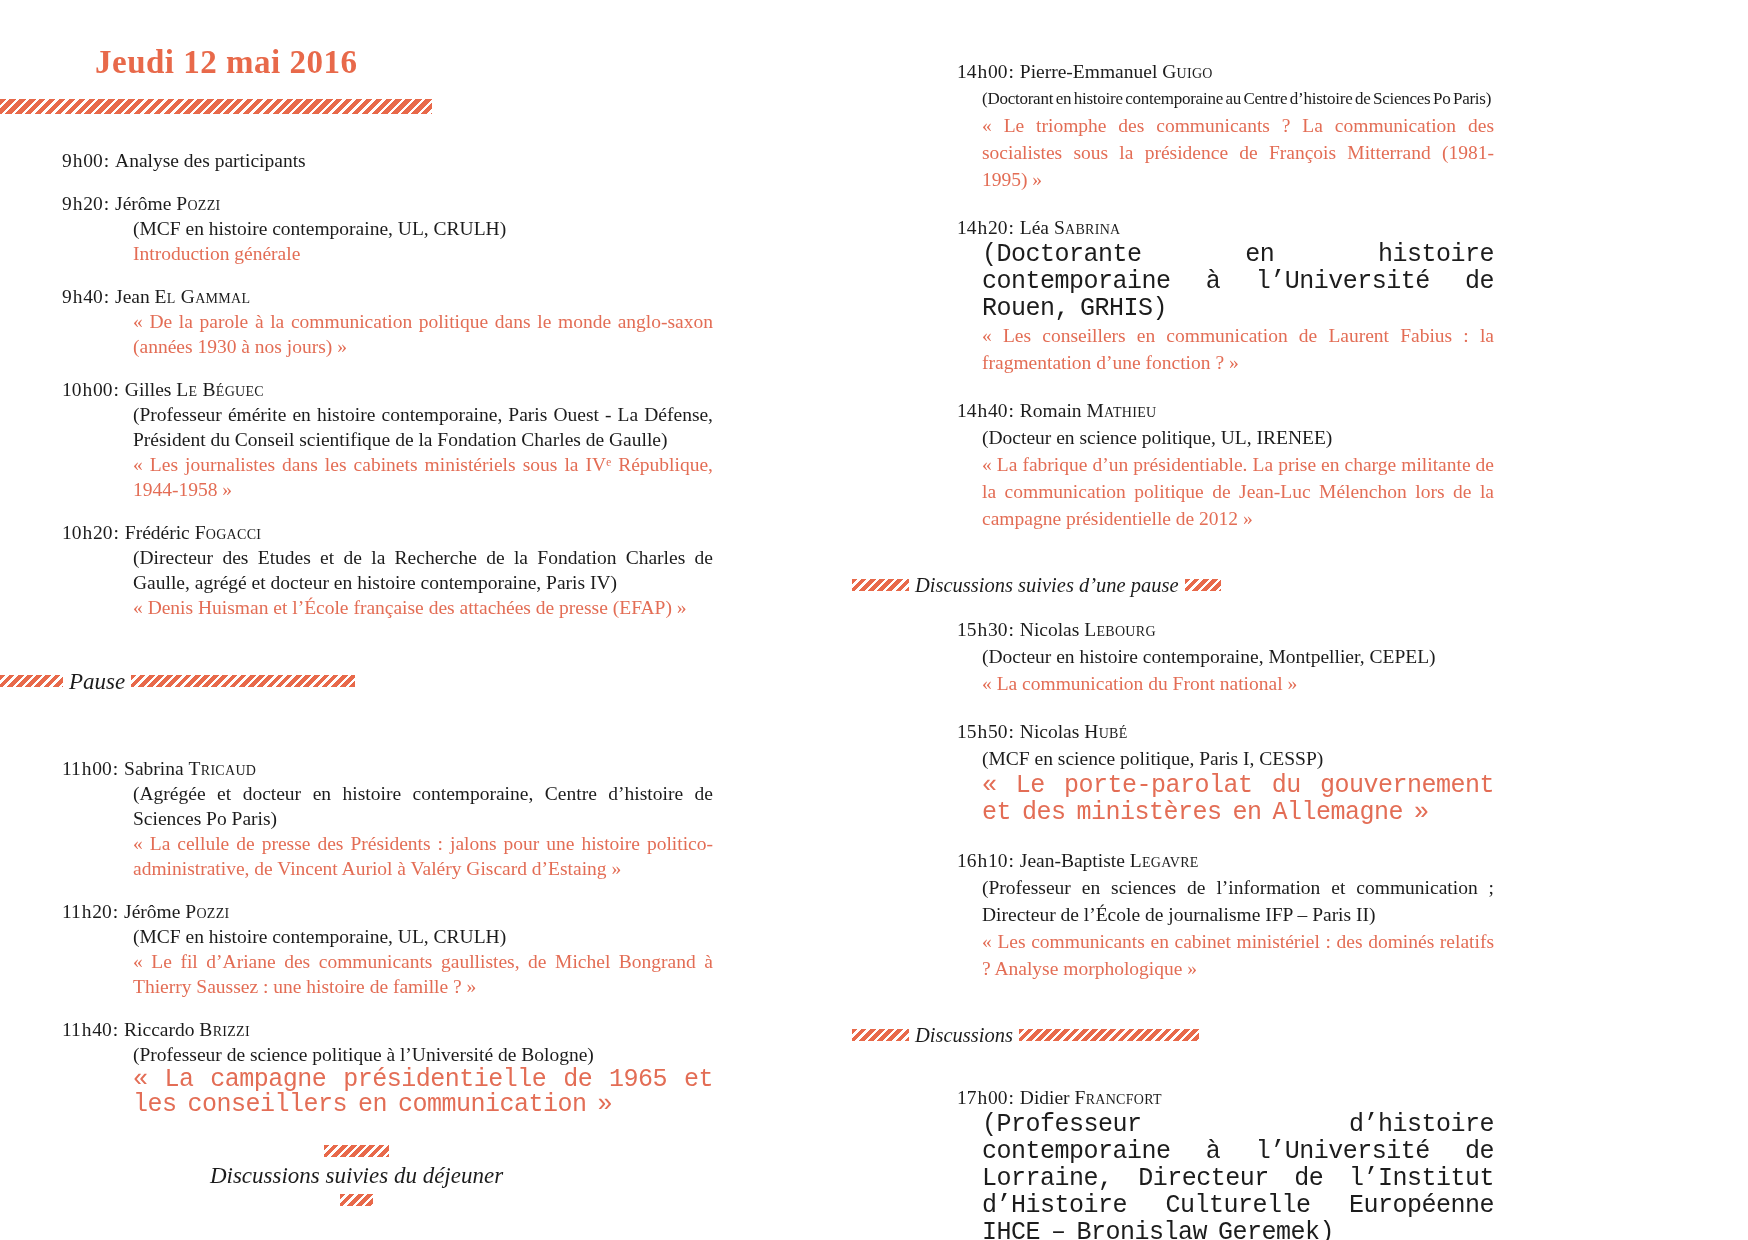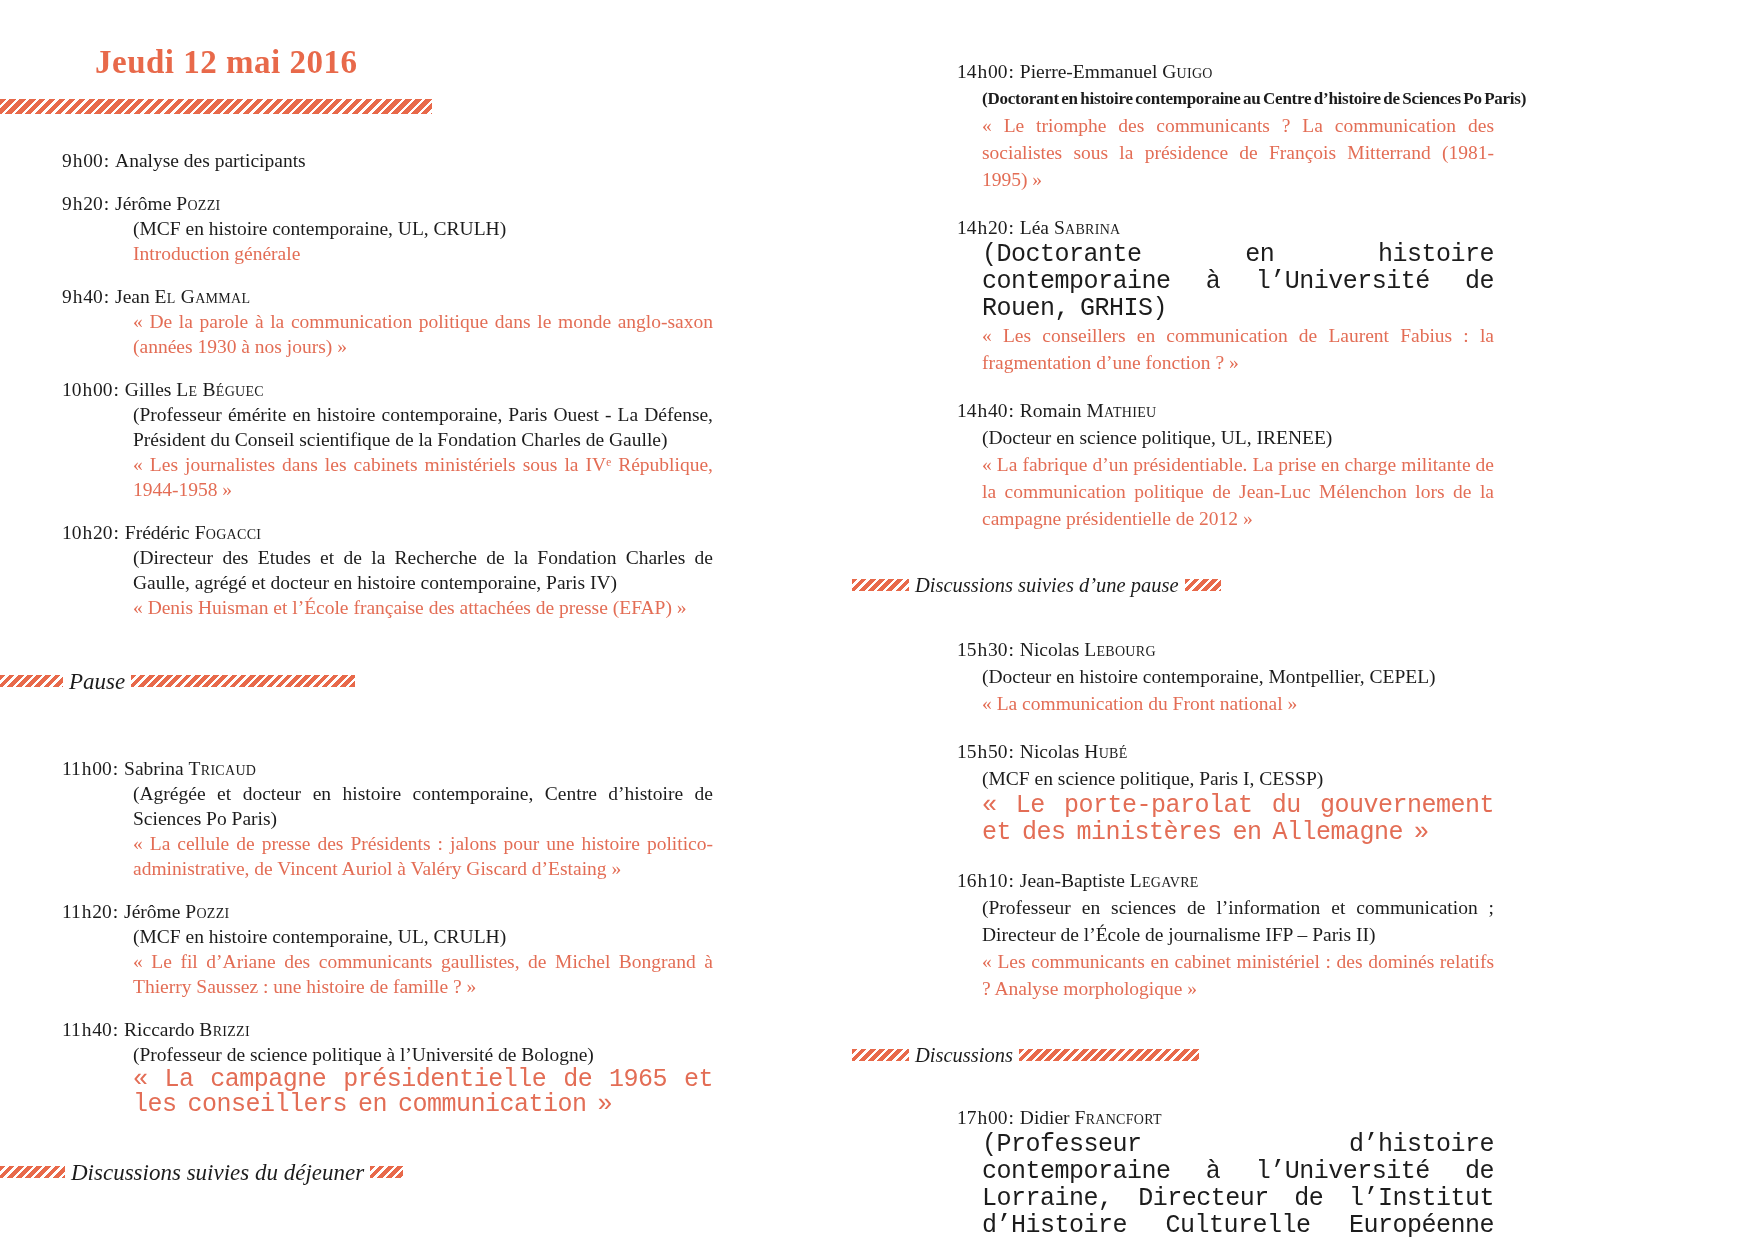--- a/index.html
+++ b/index.html
@@ -36,34 +36,34 @@
   #col-left  .session{padding-left:71px;}
   #col-left  .first{text-indent:-71px;}
   #col-right .session{padding-left:25px;margin-bottom:21px;}
   #col-right .first{text-indent:-25px;}
 
   .time{font-weight:400;word-spacing:-4px;margin-right:6px;white-space:nowrap;}
   .sc{font-variant:small-caps;letter-spacing:0.3px;}
   .para{text-align:justify;}
   .talk{color:var(--talk);}
   .fit-tight{font-size:25px;letter-spacing:-0.5px;word-spacing:-3.5px;font-family:Liberation Mono, monospace;}
-  .fit-squeeze{font-size:17px;letter-spacing:-0.25px;word-spacing:-1.5px;white-space:nowrap;font-weight:bold;}
+  .fit-squeeze{font-size:17px;letter-spacing:-0.25px;word-spacing:-1.5px;white-space:nowrap;}
 
   .divider{display:flex;align-items:center;gap:6px;height:22px;}
   .divlabel{font-style:italic;font-size:23px;white-space:nowrap;}
   #col-right .divlabel{font-size:20.5px;}
   .hatch{
     height:12px;flex:0 0 auto;
     background:repeating-linear-gradient(135deg,var(--accent) 0 4px,#ffffff 4px 6.5px);
   }
   .d-pause{margin-left:-62px;margin-top:50px;margin-bottom:64px;}
   .d-pause .lead{width:63px}   .d-pause .trail{width:224px}
-  .d-dejeuner{margin-left:-62px;margin-top:44px;}
+  .d-dejeuner{margin-left:-62px;margin-top:28px;flex-direction:column;}
   .d-dejeuner .lead{width:65px} .d-dejeuner .trail{width:33px}
-  .d-pause2{margin-left:-105px;margin-top:42px;margin-bottom:40px;}
+  .d-pause2{margin-left:-105px;margin-top:42px;margin-bottom:20px;}
   .d-pause2 .lead{width:57px}  .d-pause2 .trail{width:36px}
   .d-discussions{margin-left:-105px;margin-top:42px;margin-bottom:38px;}
   .d-discussions .lead{width:57px} .d-discussions .trail{width:180px}
 </style>
 </head>
 <body>
 
 <div id="page">
   <div class="title">Jeudi 12 mai 2016</div>
   <div class="title-band"></div>

